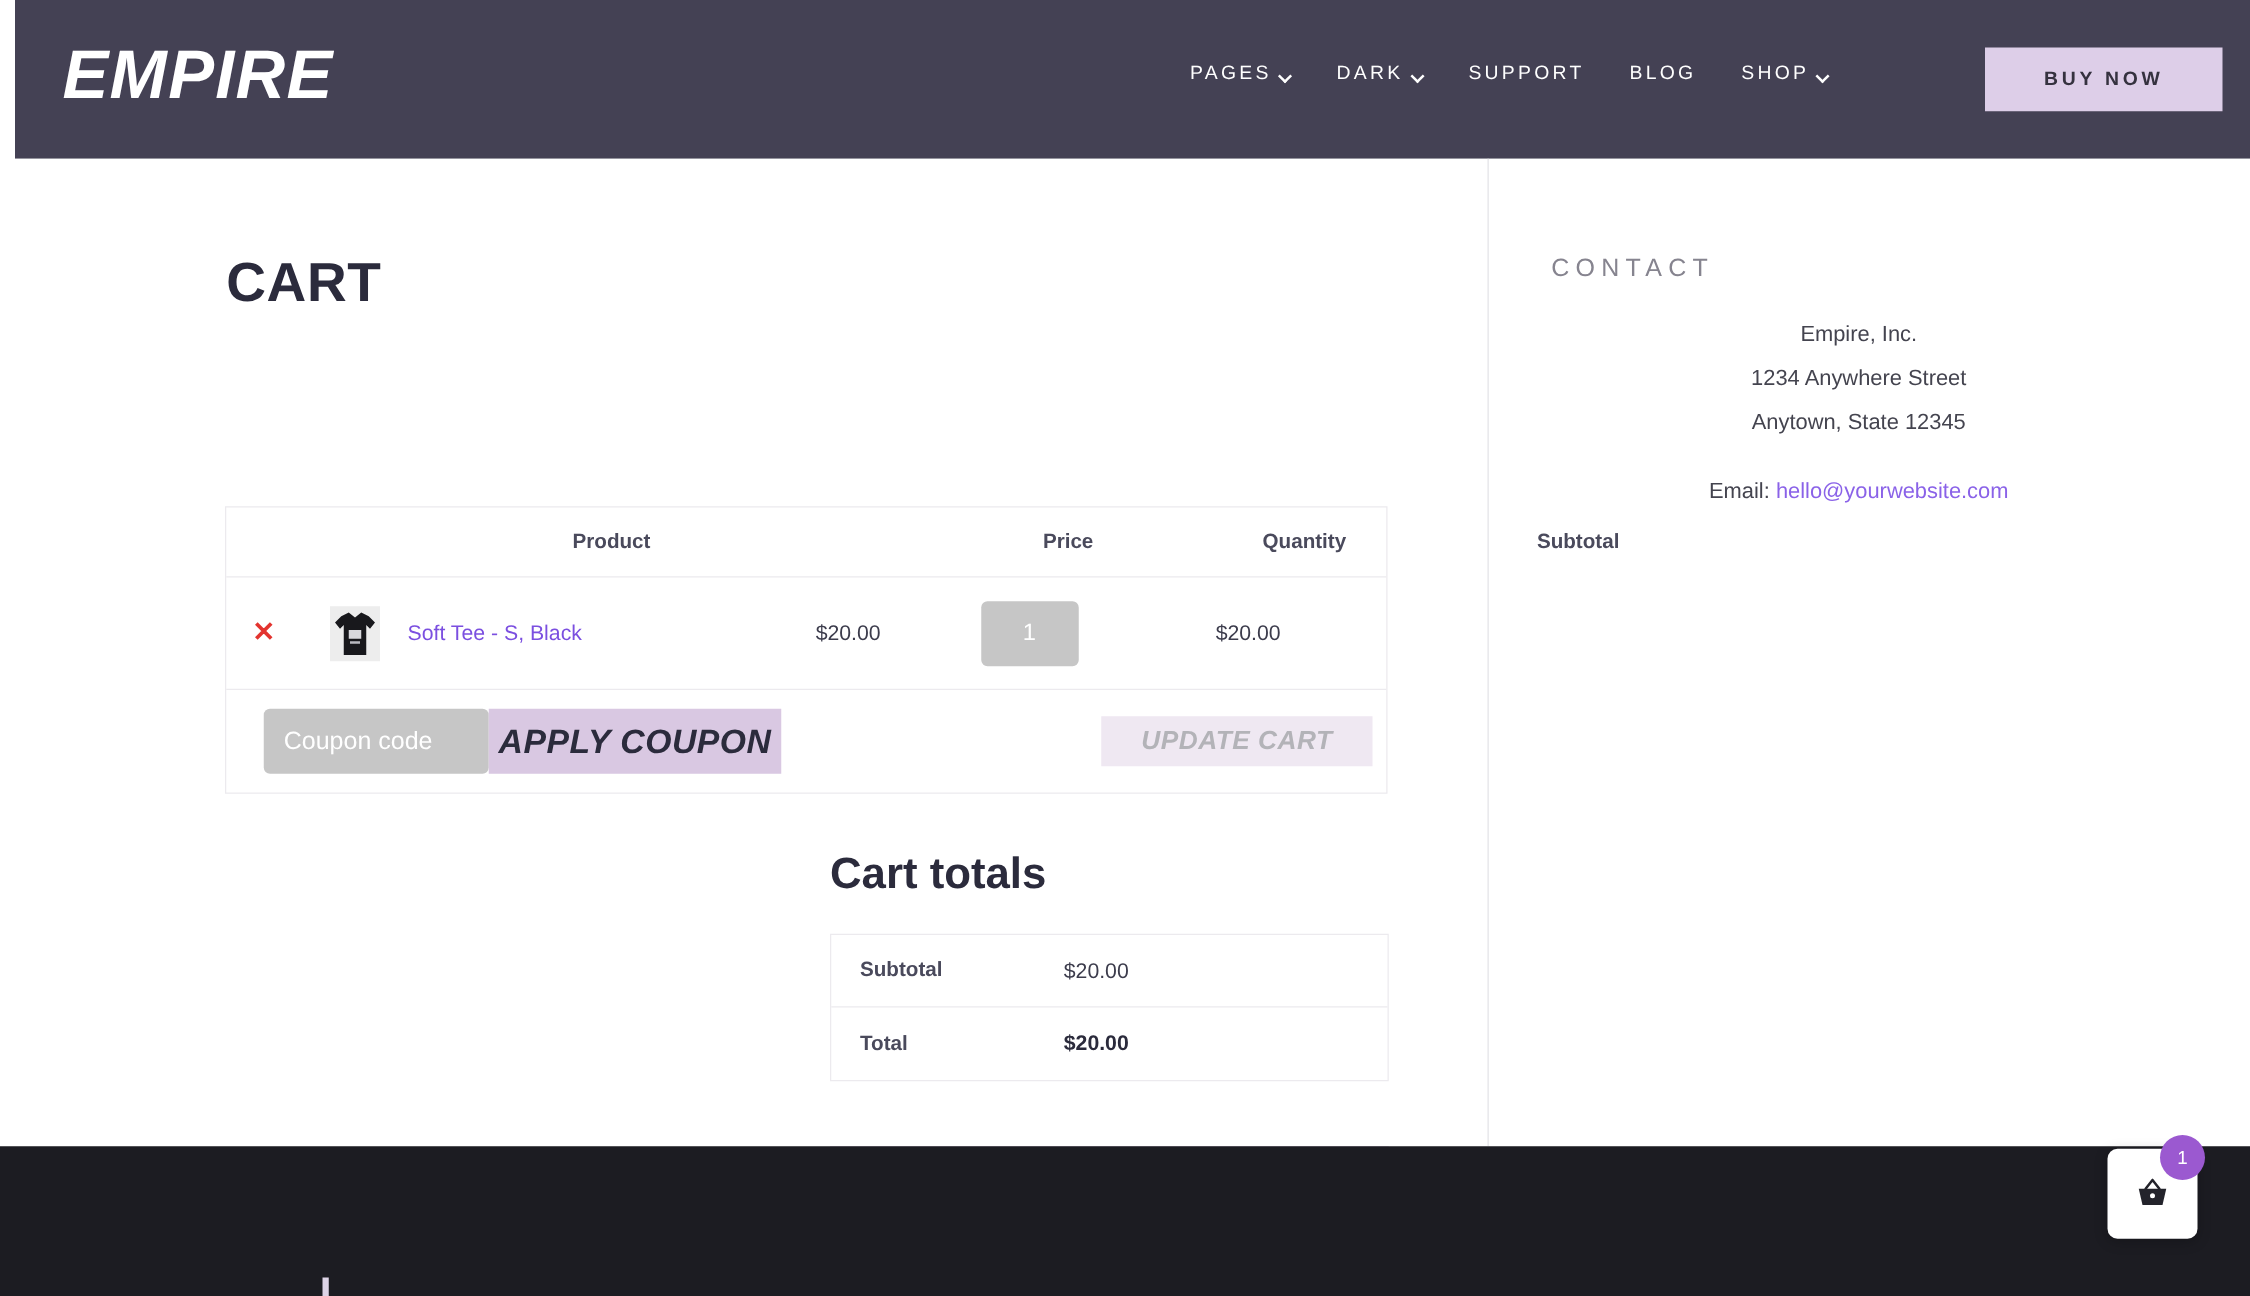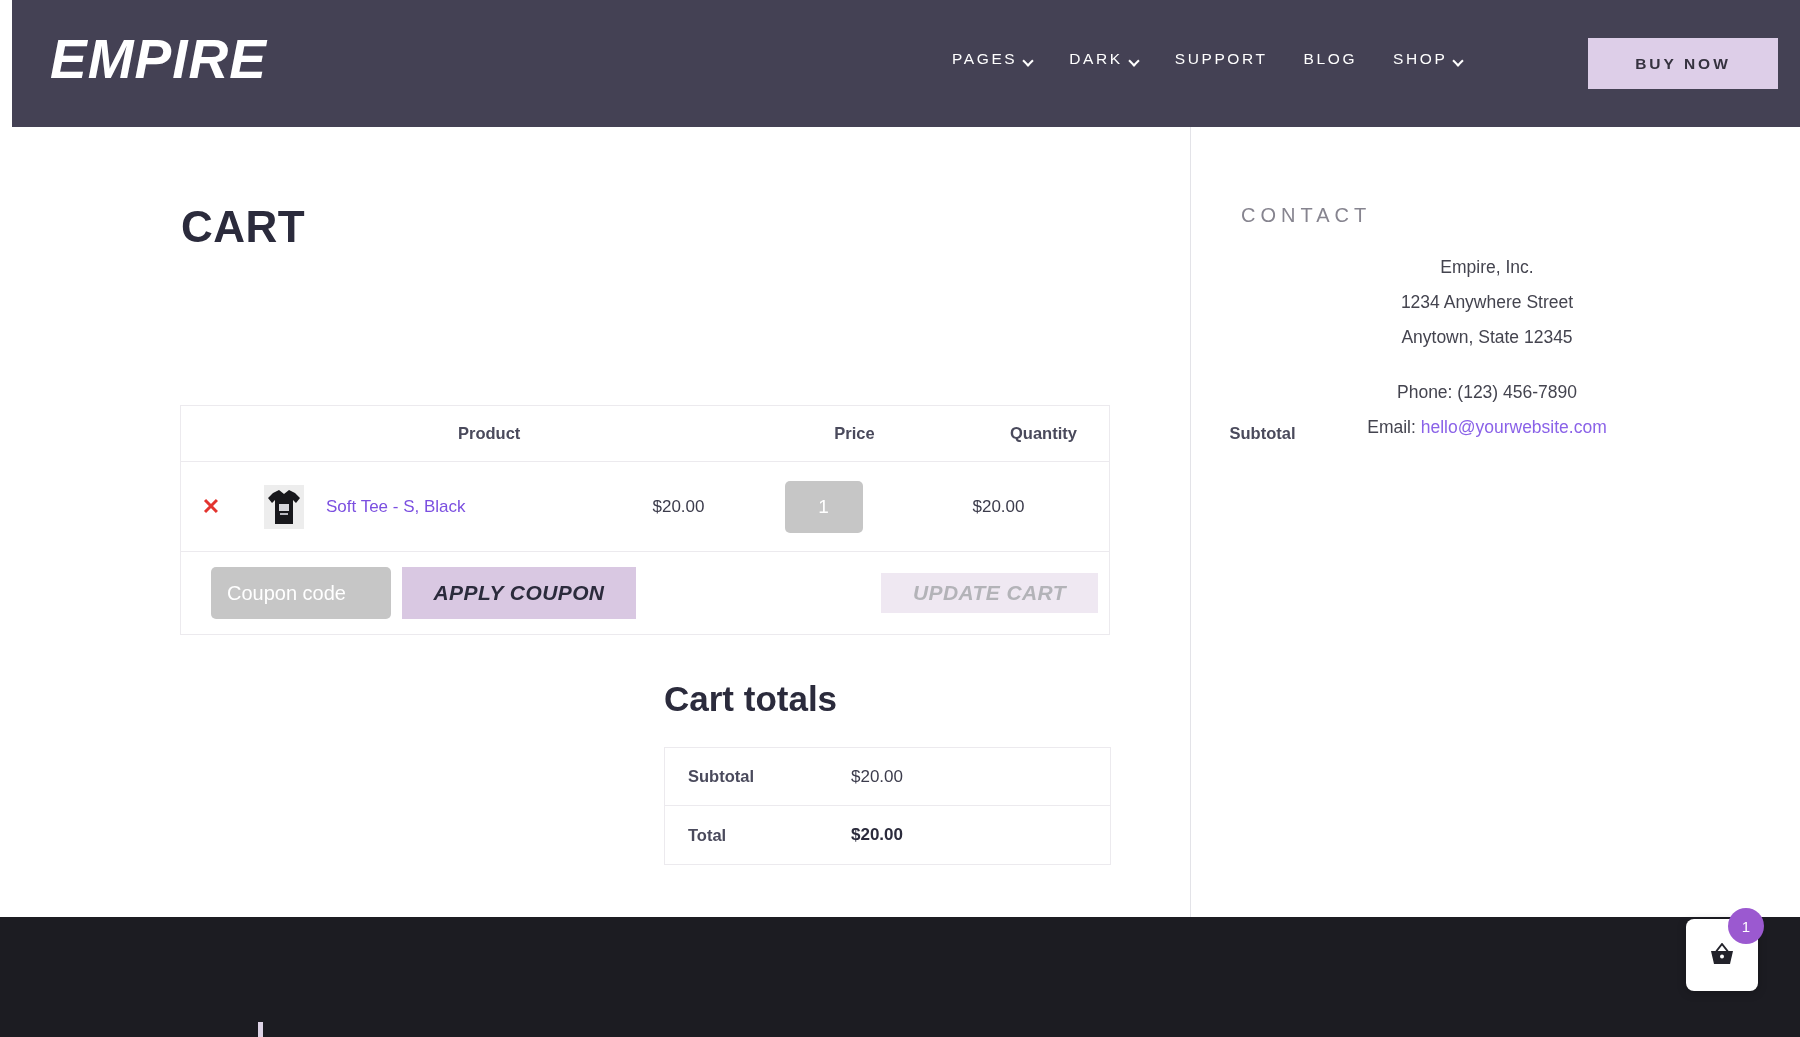--- a/index.html
+++ b/index.html
@@ -212,28 +212,28 @@
     border-radius: 5px;
     padding: 0 16px;
     color: #ffffff;
     font-size: 20px;
     font-family: "Liberation Sans", sans-serif;
     margin-left: 19px;
   }
   .coupon-input::placeholder { color: #ffffff; opacity: 1; }
 
   .btn-apply {
-    margin-left: 11px;
+    margin-left: 0;
     width: 234px;
     height: 52px;
     background: #d9c8e2;
     border: none;
     color: #2b2b3c;
     font-family: "Liberation Sans", sans-serif;
-    font-size: 21px;
+    font-size: 27px;
     font-weight: bold;
     font-style: italic;
     letter-spacing: 0.4px;
     cursor: pointer;
   }
   .btn-update {
     position: absolute;
     right: 11px;
     width: 217px;
     height: 40px;
@@ -483,21 +483,20 @@
 
     </div>
 
     <aside class="sidebar">
       <div class="contact-title">CONTACT</div>
       <div class="contact-body">
         <div class="contact-line">Empire, Inc.</div>
         <div class="contact-line">1234 Anywhere Street</div>
         <div class="contact-line">Anytown, State 12345</div>
         <div class="contact-gap"></div>
-        <div class="contact-line">Phone: (123) 456-7890</div>
         <div class="contact-line">
           <span>Email:</span>
           <a class="mail-link" href="#">hello@yourwebsite.com</a>
         </div>
       </div>
     </aside>
 
   </div>
 
   <footer class="site-footer"></footer>

